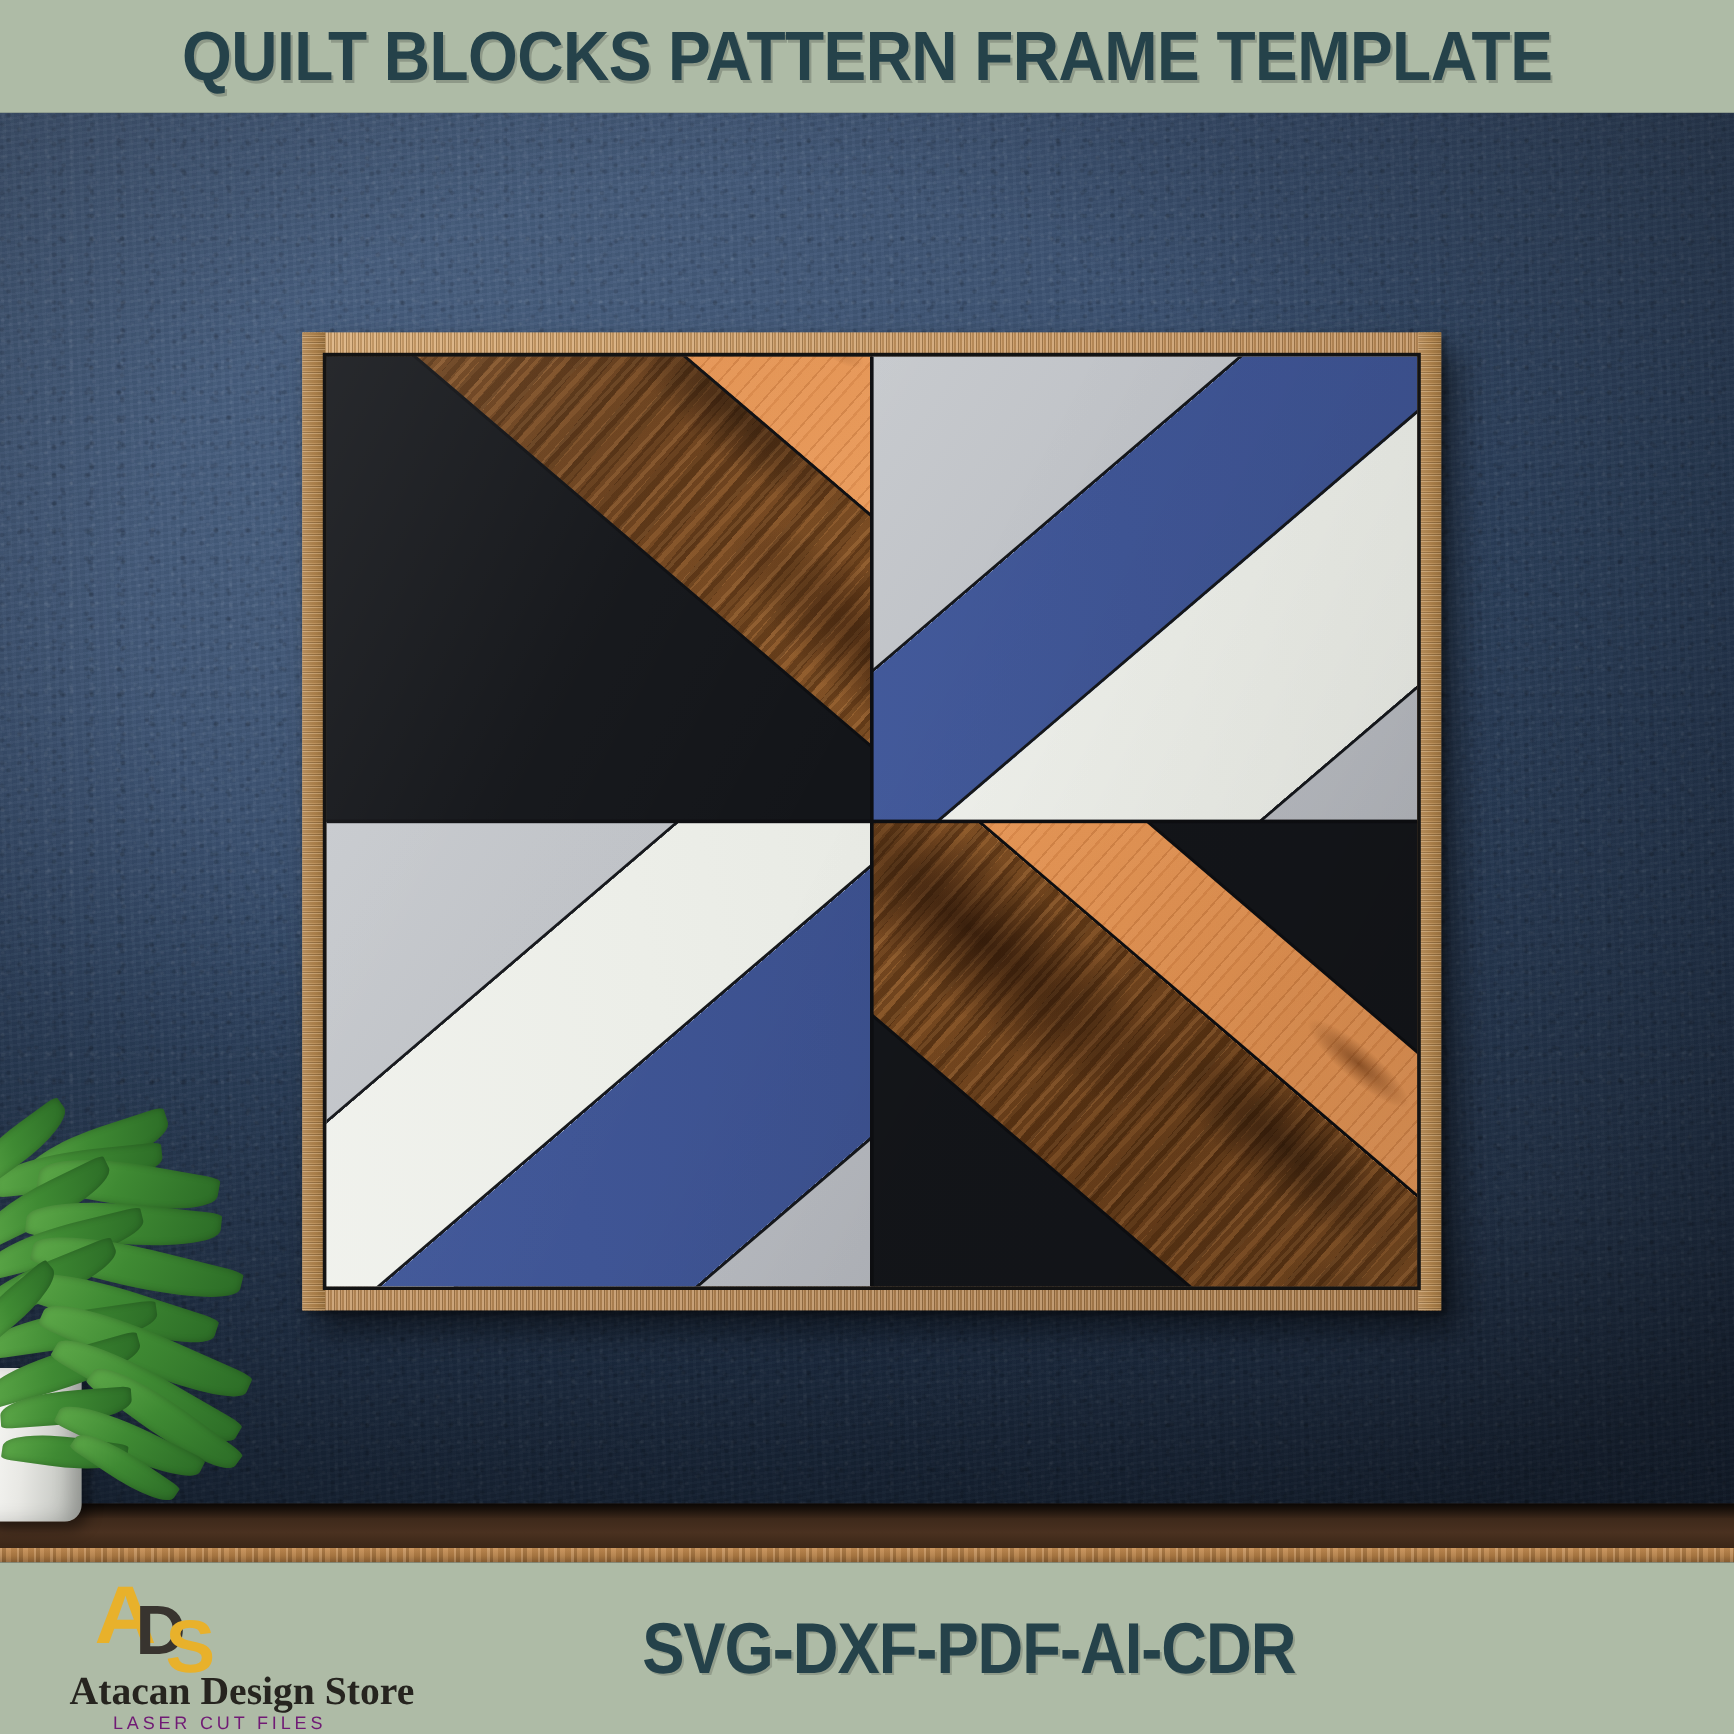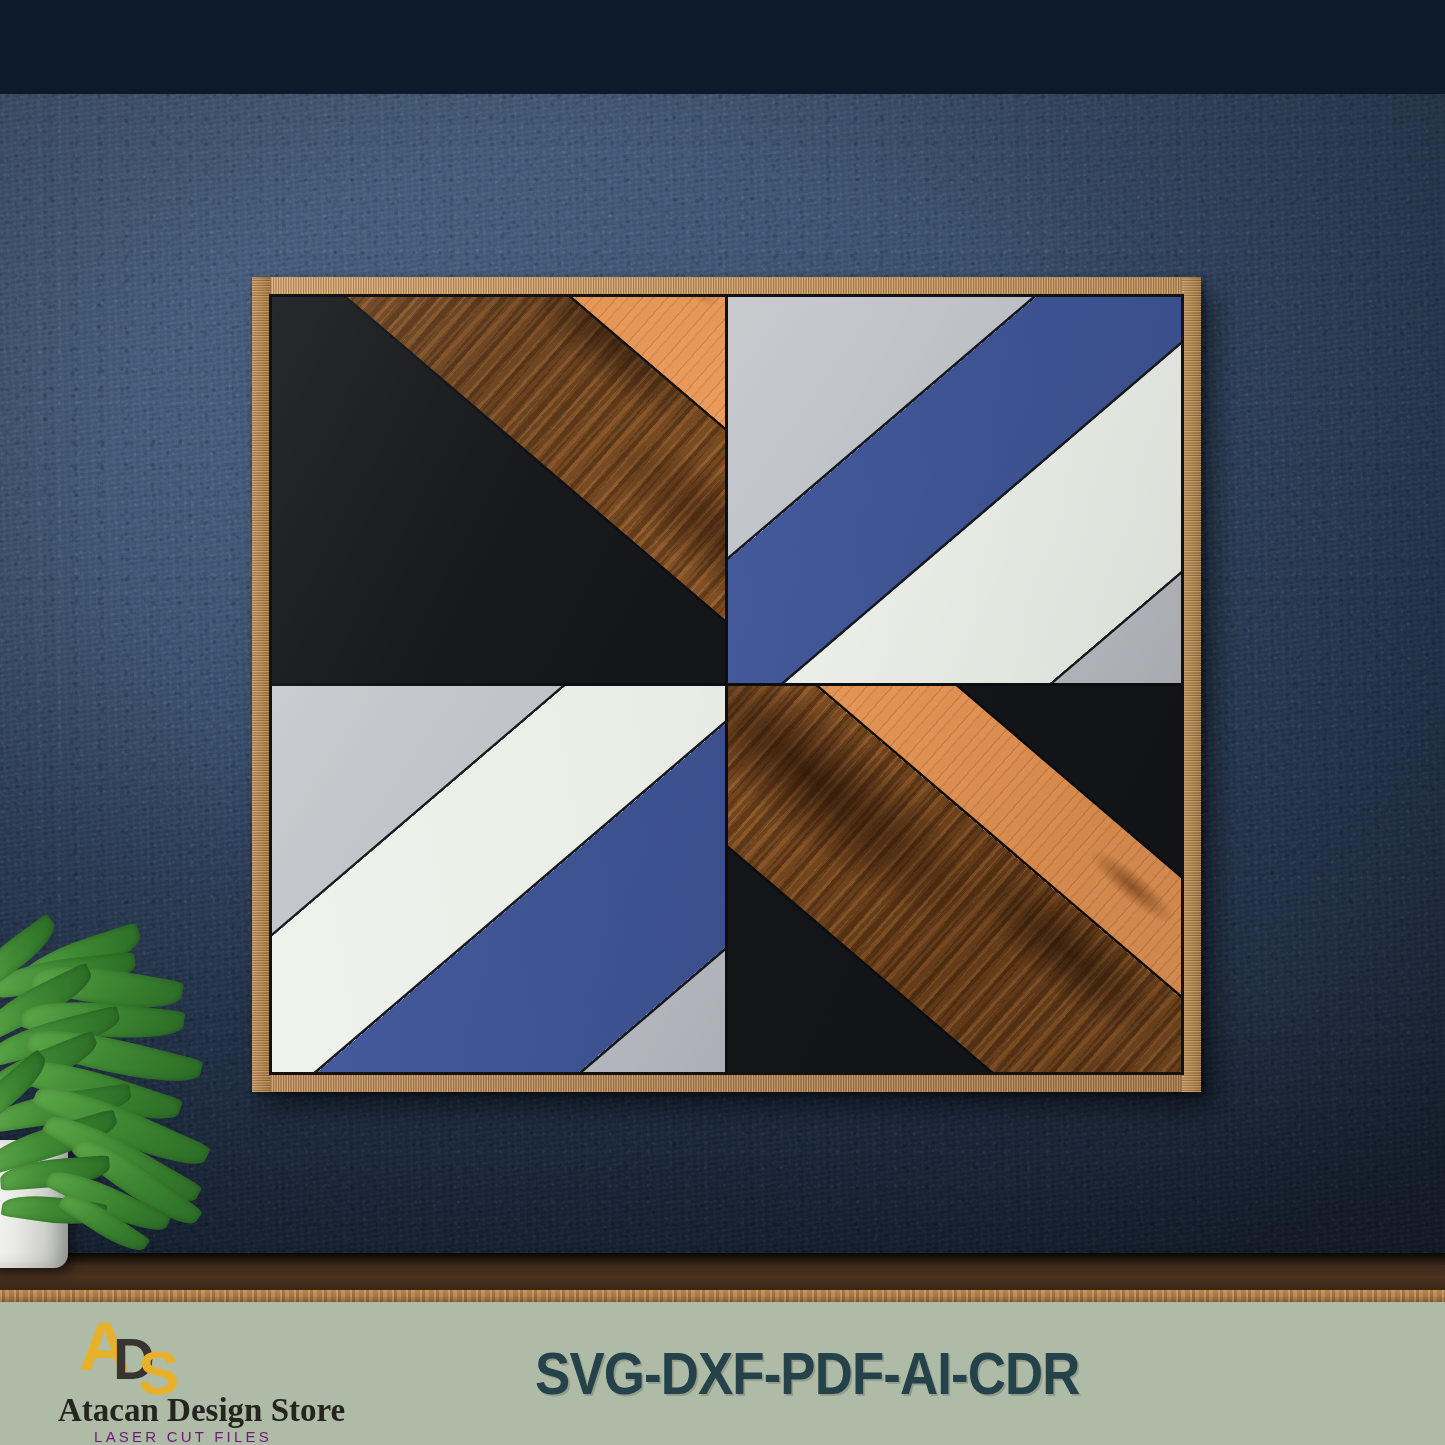--- a/index.html
+++ b/index.html
@@ -349,20 +349,23 @@
       <div class="leaf" style="left:84px;  top:232px; width:142px; height:30px; transform:rotate(36deg);"></div>
       <div class="leaf" style="left:18px;  top:224px; width:110px; height:28px; transform:rotate(-4deg);"></div>
       <div class="leaf" style="left:62px;  top:252px; width:128px; height:28px; transform:rotate(26deg);"></div>
       <div class="leaf" style="left:20px;  top:262px; width:104px; height:26px; transform:rotate(8deg);"></div>
       <div class="leaf" style="left:74px;  top:276px; width:96px;  height:24px; transform:rotate(34deg);"></div>
       <div class="leaf" style="left:-14px; top:4px;   width:96px;  height:28px; transform:rotate(-36deg);"></div>
       <div class="leaf" style="left:-16px; top:140px; width:90px;  height:26px; transform:rotate(-40deg);"></div>
     </div>
   </div>
 
+  <div id="header-banner" class="banner">
+    <div id="header-title">QUILT BLOCKS PATTERN FRAME TEMPLATE</div>
+  </div>
 
   <div id="footer-banner">
 
     <div id="logo">
       <div id="logo-mark">
         <span id="logo-a">A</span>
         <span id="logo-d">D</span>
         <span id="logo-s">S</span>
       </div>
       <div id="logo-name">Atacan Design Store</div>

